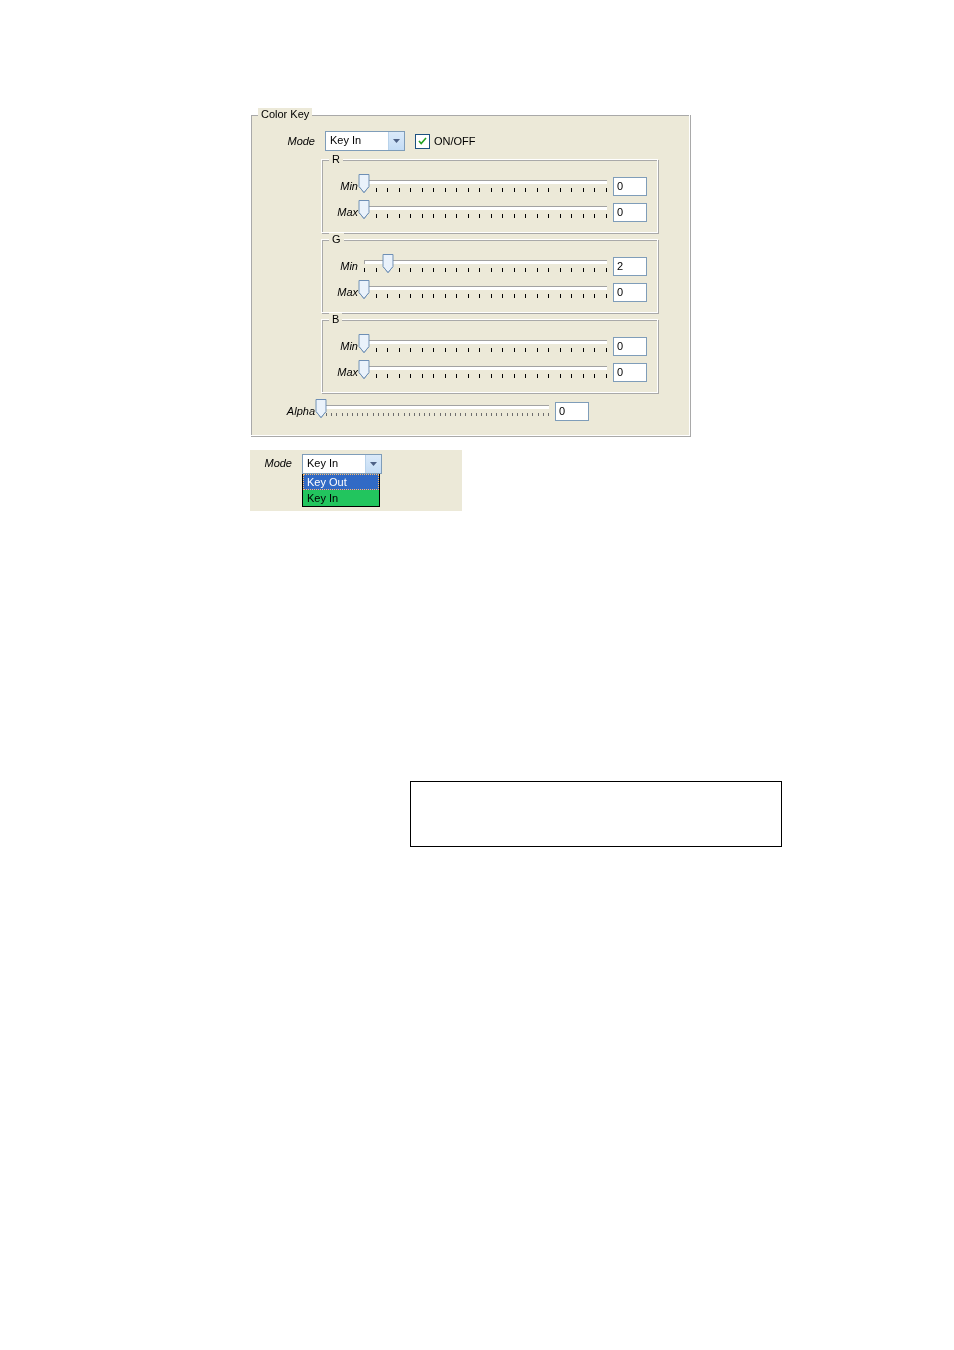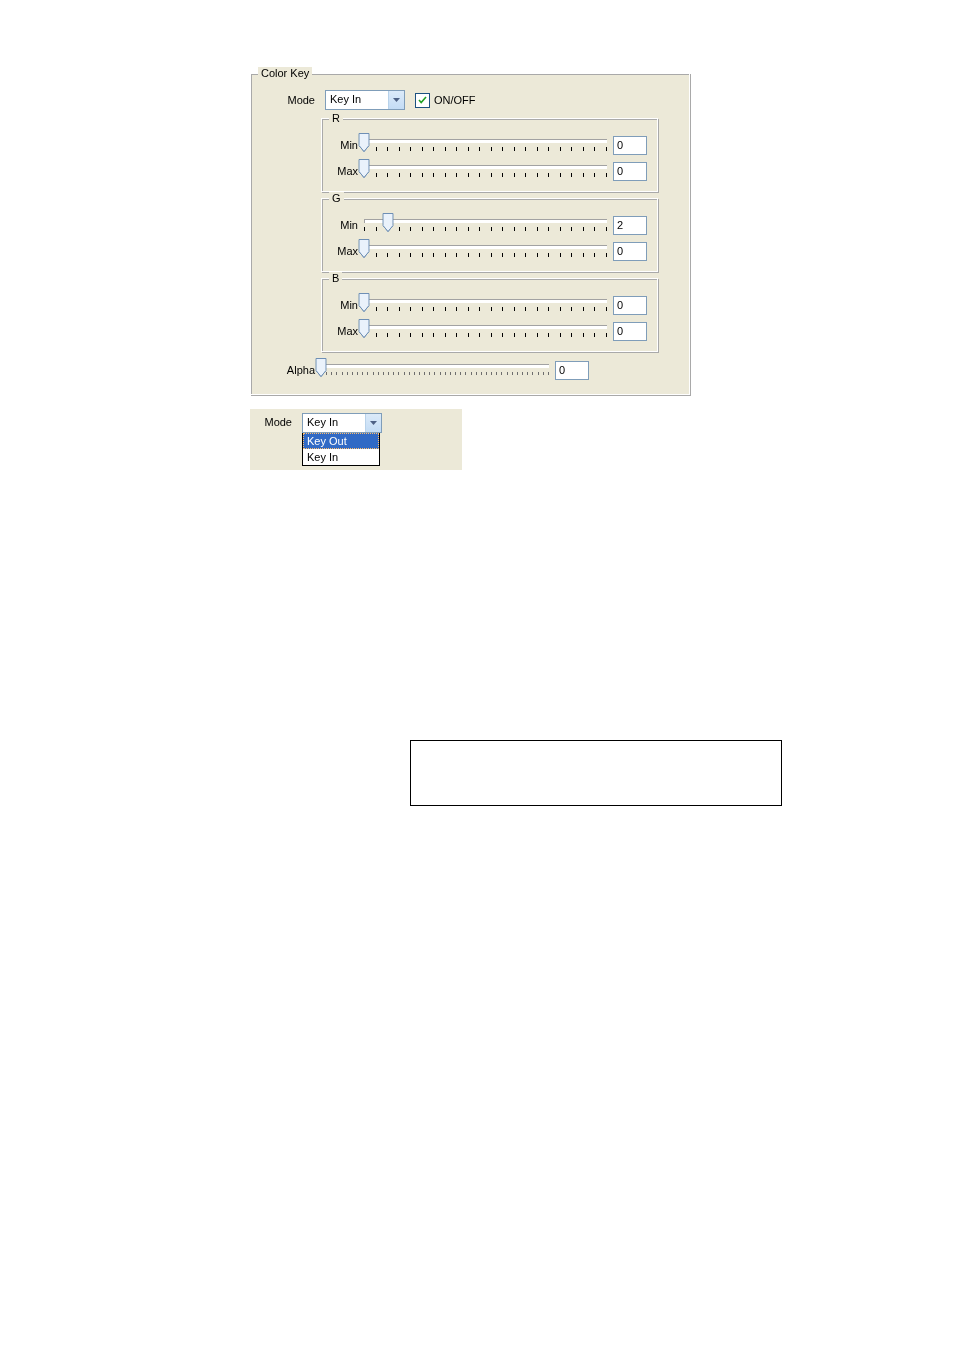--- a/index.html
+++ b/index.html
@@ -7,21 +7,21 @@
     font-family:"Tahoma","MS Sans Serif",sans-serif;
     font-size:11px;
     color:#000;
     background:#fff;
   }
   .page{
     width:954px;
     height:1350px;
     position:relative;
     box-sizing:border-box;
-    padding:67px 120px 40px 250px;
+    padding:108px 120px 40px 250px;
   }
   
   .panel{
     background:#ece9d8;
     position:relative;
   }
   .groupbox{
     border:1px solid #fff;
     box-shadow:inset 1px 1px 0 #a9a9a9,1px 1px 0 #a9a9a9;
     position:relative;
@@ -33,20 +33,21 @@
     top:-7px;
     left:7px;
     background:#ece9d8;
     padding:0 3px;
     font-size:11px;
   }
   .label{
     font-size:11px;
     color:#000;
     text-align:right;
+    font-style:italic;
   }
   .row{
     display:flex;
     align-items:center;
     gap:6px;
   }
   
   .combo{
     display:flex;
     width:78px;
@@ -108,21 +109,21 @@
   .slider-thumb svg{display:block;filter:drop-shadow(0 0 0.3px #5f7fa9)}
   .valbox{
     width:26px;height:17px;border:1px solid #7f9db9;background:#fff;
     font-size:11px;line-height:16px;padding:0 3px;
   }
   
   .dropdown-open{
     position:relative;width:78px;
   }
   .dd-list{
-    background:#ffffff;border:1px solid #000;border-top:none;
+    background:#22c55e;border:1px solid #000;border-top:none;
     font-size:11px;
   }
   .dd-item{
     padding:1px 4px;line-height:14px;
   }
   .dd-item.selected{
     background:#316ac5;color:#fff;
     outline:1px dotted #ffbf6e;outline-offset:-1px;
   }
   

